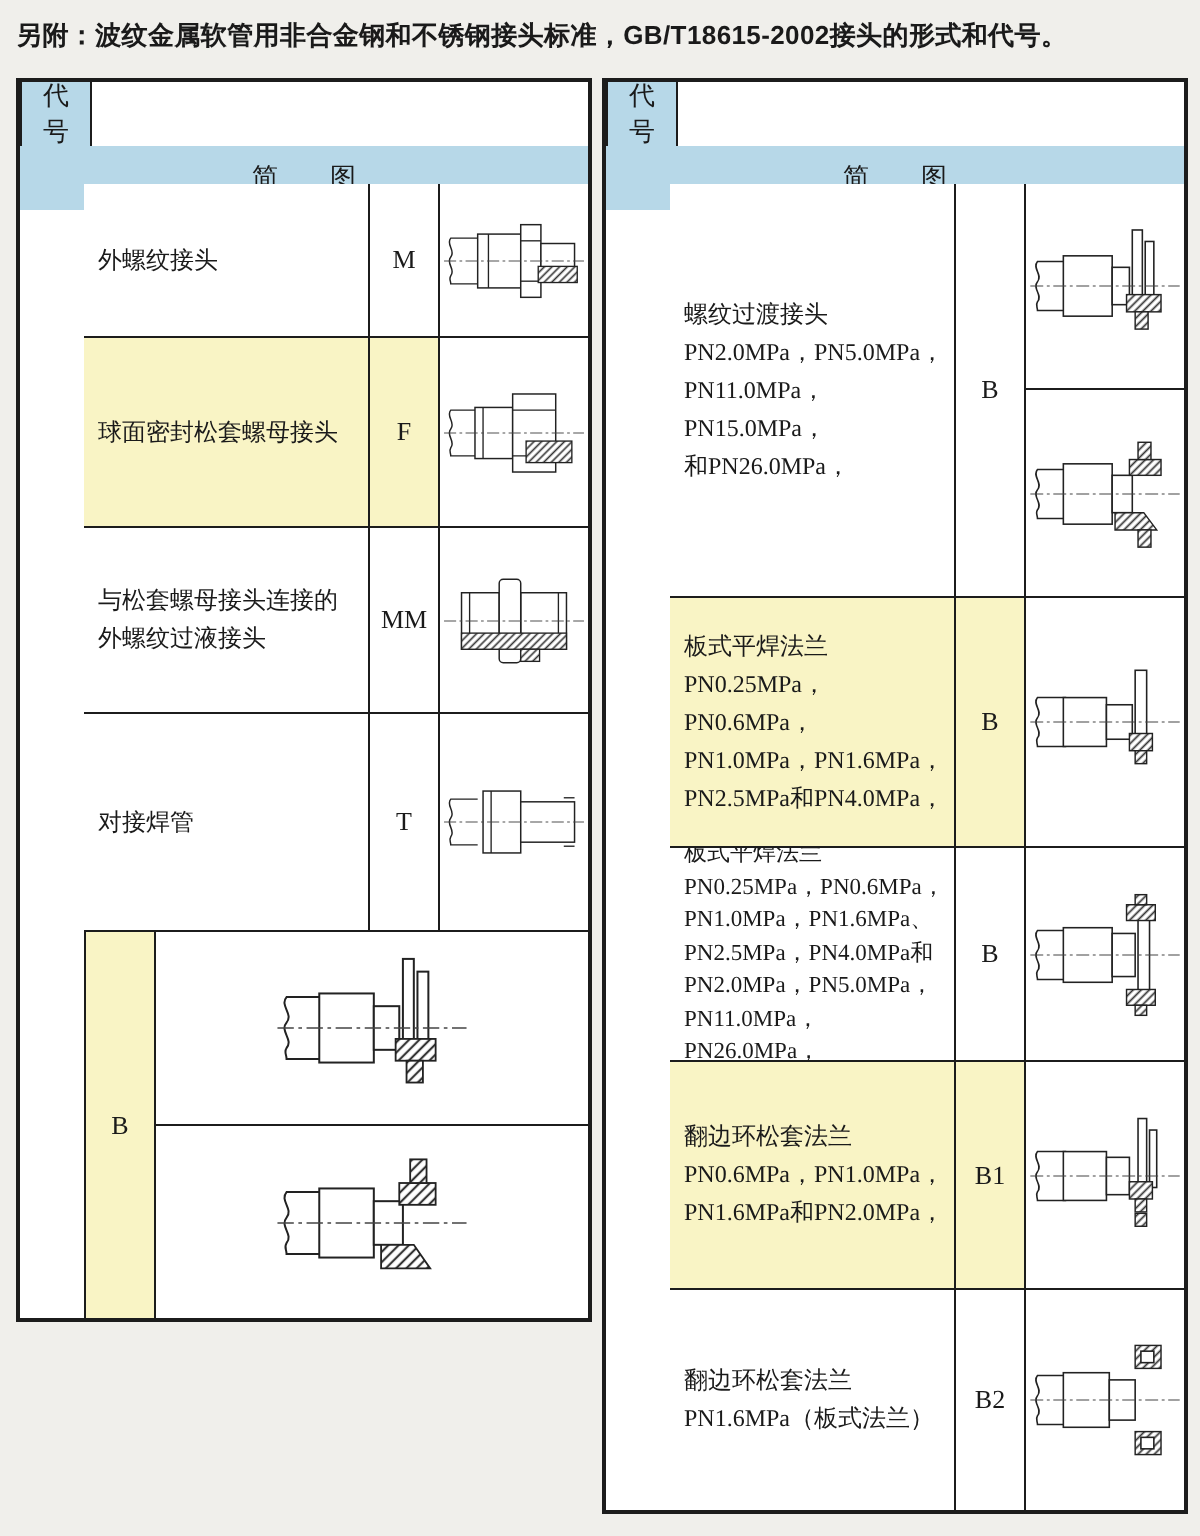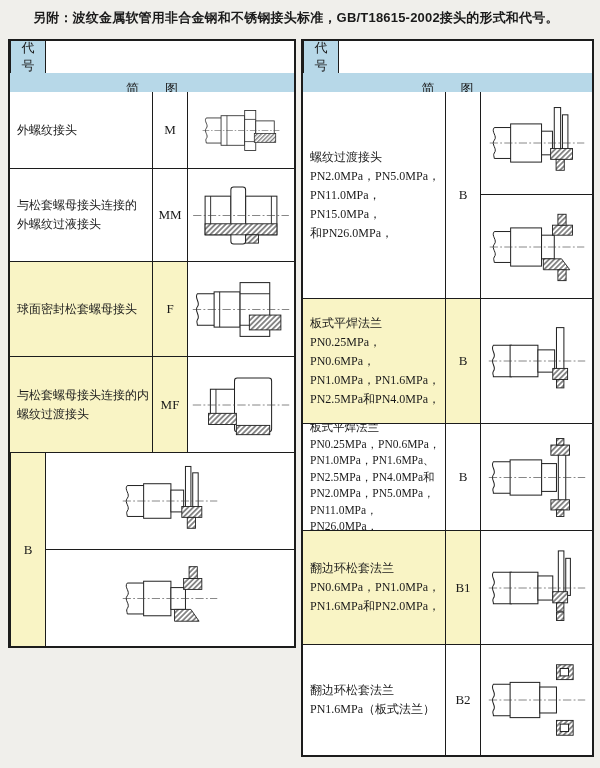--- a/index.html
+++ b/index.html
@@ -9,28 +9,27 @@
     font-family: "Liberation Sans", "DejaVu Sans", sans-serif;
     color: var(--text, #1a1a1a);
   }
   .page { width:600px; height:768px; overflow:hidden; }
   .title {
     padding: 9px 6px 13px 8px;
     font-size: 13px;
     font-weight: bold;
     line-height: 17px;
     letter-spacing: 0.2px;
-    margin-left: 25px;
   }
   .tables { display:flex; gap:5px; padding:0 6px 0 8px; align-items:flex-start; }
   .ftable { border:2px solid var(--border,#1c1c1c); background:#fff; }
   .ftable.left  { width:288px; }
   .ftable.right { width:293px; }
   .row { display:flex; }
-  .row + .row { border-top:1px solid var(--border,#1c1c1c); }
+  .row + .row { border-top:1px solid var(--border,#1c1c1c);margin-left:32px; }
   .row.header { height:50px; border-bottom:1px solid var(--border,#1c1c1c);flex-direction:column; }
   .cell {
     overflow:hidden; display:flex; align-items:center;
     background: var(--cell_bg,#ffffff);
     font-family: "Liberation Serif", "DejaVu Serif", serif;
   }
   .cell.type {
     width:142px; padding:4px 3px 4px 7px;
     font-size:12px; line-height:19px;
   }
@@ -84,20 +83,46 @@
               <line x1="36" y1="24" x2="36" y2="64" stroke="#222" stroke-width="1"></line>
               <rect x="60" y="17" width="15" height="54" rx="0" fill="#fff" stroke="#222" stroke-width="1.1"></rect>
               <line x1="60" y1="29" x2="75" y2="29" stroke="#222" stroke-width="1"></line>
               <line x1="60" y1="59" x2="75" y2="59" stroke="#222" stroke-width="1"></line>
               <rect x="75" y="31" width="25" height="26" rx="0" fill="#fff" stroke="#222" stroke-width="1.1"></rect>
               <rect x="73" y="48" width="29" height="12" fill="url(#h1)" stroke="#222" stroke-width="1"></rect>
               <line x1="3" y1="44" x2="107" y2="44" stroke="#444" stroke-width="0.7" stroke-dasharray="9 2.5 2 2.5"></line>
             </svg>
           </div>
         </div>
+        <div class="row" style="height:95px">
+          <div class="cell type hl">
+            <span class="tt">球面密封松套螺母接头</span>
+          </div>
+          <div class="cell code hl">
+            <span>F</span>
+          </div>
+          <div class="cell diagram">
+            <svg viewBox="0 0 110 88" width="102" height="83" preserveAspectRatio="xMidYMid meet">
+              <defs>
+                <pattern id="h2" patternUnits="userSpaceOnUse" width="4" height="4" patternTransform="rotate(45)">
+                  <rect width="4" height="4" fill="#fff"></rect>
+                  <line x1="1" y1="0" x2="1" y2="4" stroke="#333" stroke-width="1.2"></line>
+                </pattern>
+              </defs>
+              <path d="M28 27 H8 c-4 4.7 4 9.3 0 14 c-4 4.7 4 9.3 0 14 c-1.5 2.3 0 3.6 0 6 H28" fill="#fff" stroke="#222" stroke-width="1.1"></path>
+              <rect x="26" y="25" width="28" height="38" rx="0" fill="#fff" stroke="#222" stroke-width="1.1"></rect>
+              <line x1="32" y1="25" x2="32" y2="63" stroke="#222" stroke-width="1"></line>
+              <rect x="54" y="15" width="32" height="58" rx="0" fill="#fff" stroke="#222" stroke-width="1.1"></rect>
+              <line x1="54" y1="27" x2="86" y2="27" stroke="#222" stroke-width="1"></line>
+              <line x1="54" y1="61" x2="86" y2="61" stroke="#222" stroke-width="1"></line>
+              <rect x="64" y="50" width="34" height="16" fill="url(#h2)" stroke="#222" stroke-width="1"></rect>
+              <line x1="3" y1="44" x2="107" y2="44" stroke="#444" stroke-width="0.7" stroke-dasharray="9 2.5 2 2.5"></line>
+            </svg>
+          </div>
+        </div>
         <div class="row" style="height:93px">
           <div class="cell type">
             <span class="tt">与松套螺母接头连接的
 外螺纹过液接头</span>
           </div>
           <div class="cell code">
             <span>MM</span>
           </div>
           <div class="cell diagram">
             <svg viewBox="0 0 110 88" width="102" height="81" preserveAspectRatio="xMidYMid meet">
@@ -111,67 +136,41 @@
               <line x1="22" y1="23" x2="22" y2="65" stroke="#222" stroke-width="1"></line>
               <rect x="60" y="23" width="34" height="42" rx="0" fill="#fff" stroke="#222" stroke-width="1.1"></rect>
               <line x1="88" y1="23" x2="88" y2="65" stroke="#222" stroke-width="1"></line>
               <rect x="44" y="13" width="16" height="62" rx="3" fill="#fff" stroke="#222" stroke-width="1.1"></rect>
               <rect x="16" y="53" width="78" height="12" fill="url(#h3)" stroke="#222" stroke-width="1"></rect>
               <rect x="60" y="65" width="14" height="9" fill="url(#h3)" stroke="#222" stroke-width="1"></rect>
               <line x1="3" y1="44" x2="107" y2="44" stroke="#444" stroke-width="0.7" stroke-dasharray="9 2.5 2 2.5"></line>
             </svg>
           </div>
         </div>
-        <div class="row" style="height:95px">
-          <div class="cell type hl">
-            <span class="tt">球面密封松套螺母接头</span>
-          </div>
-          <div class="cell code hl">
-            <span>F</span>
-          </div>
-          <div class="cell diagram">
-            <svg viewBox="0 0 110 88" width="102" height="83" preserveAspectRatio="xMidYMid meet">
-              <defs>
-                <pattern id="h2" patternUnits="userSpaceOnUse" width="4" height="4" patternTransform="rotate(45)">
-                  <rect width="4" height="4" fill="#fff"></rect>
-                  <line x1="1" y1="0" x2="1" y2="4" stroke="#333" stroke-width="1.2"></line>
-                </pattern>
-              </defs>
-              <path d="M28 27 H8 c-4 4.7 4 9.3 0 14 c-4 4.7 4 9.3 0 14 c-1.5 2.3 0 3.6 0 6 H28" fill="#fff" stroke="#222" stroke-width="1.1"></path>
-              <rect x="26" y="25" width="28" height="38" rx="0" fill="#fff" stroke="#222" stroke-width="1.1"></rect>
-              <line x1="32" y1="25" x2="32" y2="63" stroke="#222" stroke-width="1"></line>
-              <rect x="54" y="15" width="32" height="58" rx="0" fill="#fff" stroke="#222" stroke-width="1.1"></rect>
-              <line x1="54" y1="27" x2="86" y2="27" stroke="#222" stroke-width="1"></line>
-              <line x1="54" y1="61" x2="86" y2="61" stroke="#222" stroke-width="1"></line>
-              <rect x="64" y="50" width="34" height="16" fill="url(#h2)" stroke="#222" stroke-width="1"></rect>
-              <line x1="3" y1="44" x2="107" y2="44" stroke="#444" stroke-width="0.7" stroke-dasharray="9 2.5 2 2.5"></line>
-            </svg>
-          </div>
-        </div>
-        <div class="row" style="height:96px">
-          <div class="cell type hl">
-            <span class="tt">与松套螺母接头连接的内
-螺纹过渡接头</span>
-          </div>
-          <div class="cell code hl">
-            <span>MF</span>
-          </div>
-          <div class="cell diagram">
-            <svg viewBox="0 0 110 88" width="102" height="84" preserveAspectRatio="xMidYMid meet">
-              <defs>
-                <pattern id="h4" patternUnits="userSpaceOnUse" width="4" height="4" patternTransform="rotate(45)">
-                  <rect width="4" height="4" fill="#fff"></rect>
-                  <line x1="1" y1="0" x2="1" y2="4" stroke="#333" stroke-width="1.2"></line>
-                </pattern>
-              </defs>
-              <rect x="22" y="27" width="26" height="34" rx="0" fill="#fff" stroke="#222" stroke-width="1.1"></rect>
-              <line x1="28" y1="27" x2="28" y2="61" stroke="#222" stroke-width="1"></line>
-              <rect x="48" y="15" width="40" height="58" rx="3" fill="#fff" stroke="#222" stroke-width="1.1"></rect>
-              <rect x="20" y="53" width="30" height="12" fill="url(#h4)" stroke="#222" stroke-width="1"></rect>
-              <rect x="50" y="66" width="36" height="10" fill="url(#h4)" stroke="#222" stroke-width="1"></rect>
+        <div class="row" style="height:109px">
+          <div class="cell type">
+            <span class="tt">对接焊管</span>
+          </div>
+          <div class="cell code">
+            <span>T</span>
+          </div>
+          <div class="cell diagram">
+            <svg viewBox="0 0 110 88" width="102" height="96" preserveAspectRatio="xMidYMid meet">
+              <defs>
+                <pattern id="h5" patternUnits="userSpaceOnUse" width="4" height="4" patternTransform="rotate(45)">
+                  <rect width="4" height="4" fill="#fff"></rect>
+                  <line x1="1" y1="0" x2="1" y2="4" stroke="#333" stroke-width="1.2"></line>
+                </pattern>
+              </defs>
+              <path d="M28 27 H8 c-4 4.7 4 9.3 0 14 c-4 4.7 4 9.3 0 14 c-1.5 2.3 0 3.6 0 6 H28" fill="#fff" stroke="#222" stroke-width="1.1"></path>
+              <rect x="32" y="21" width="28" height="46" rx="0" fill="#fff" stroke="#222" stroke-width="1.1"></rect>
+              <line x1="38" y1="21" x2="38" y2="67" stroke="#222" stroke-width="1"></line>
+              <rect x="60" y="29" width="40" height="30" rx="0" fill="#fff" stroke="#222" stroke-width="1.1"></rect>
+              <line x1="92" y1="26" x2="100" y2="26" stroke="#222" stroke-width="1"></line>
+              <line x1="92" y1="62" x2="100" y2="62" stroke="#222" stroke-width="1"></line>
               <line x1="3" y1="44" x2="107" y2="44" stroke="#444" stroke-width="0.7" stroke-dasharray="9 2.5 2 2.5"></line>
             </svg>
           </div>
         </div>
         <div class="row" style="height:194px">
           <div class="cell code hl">
             <span>B</span>
           </div>
           <div class="cell diagram twostack">
             <div class="dhalf" style="height:96px">

